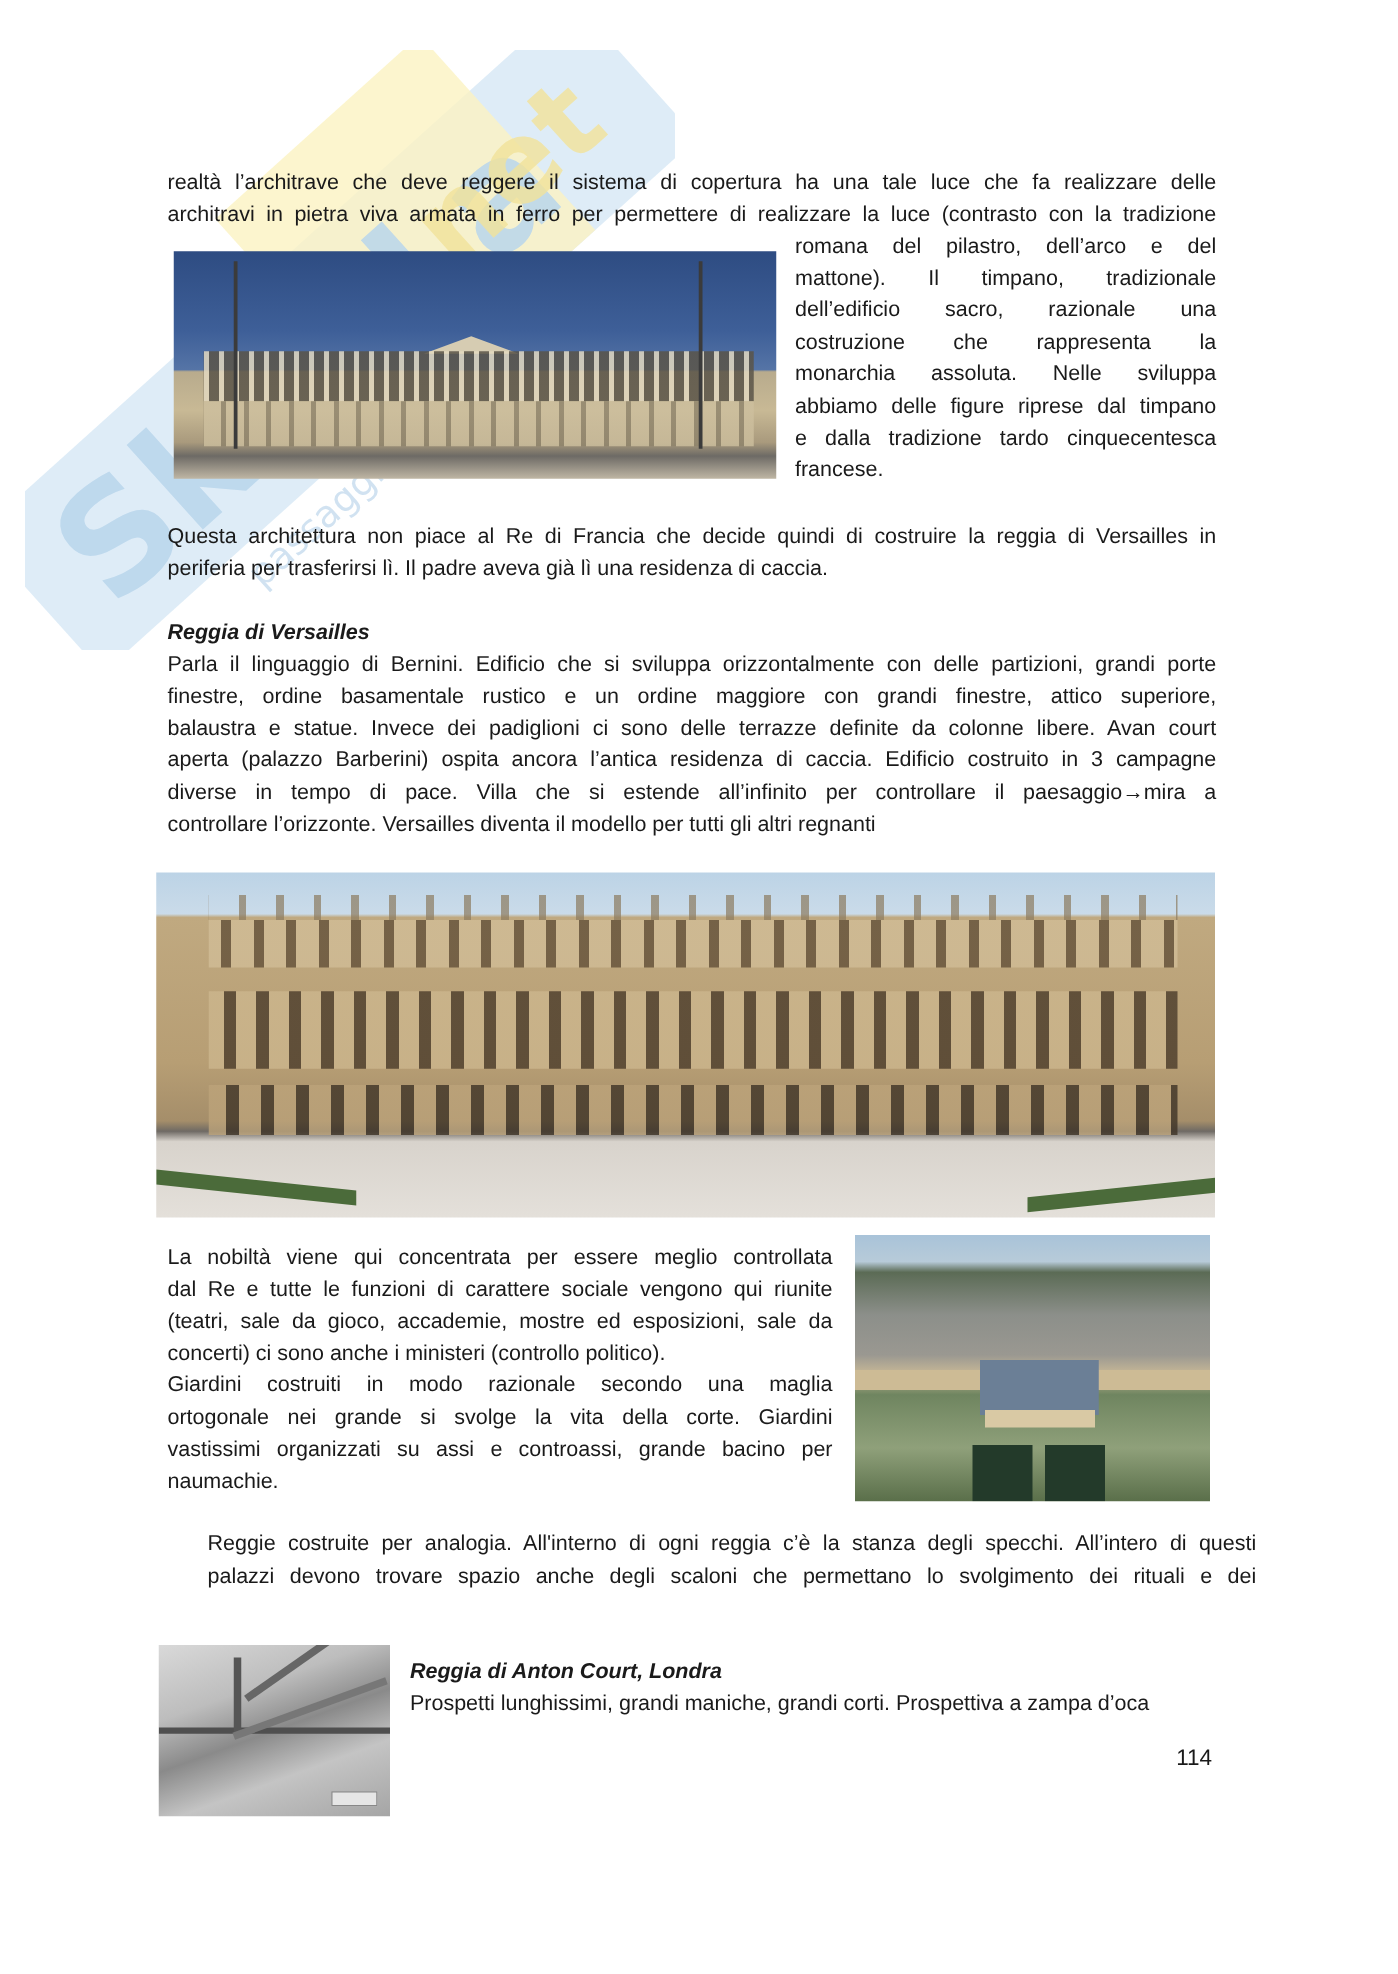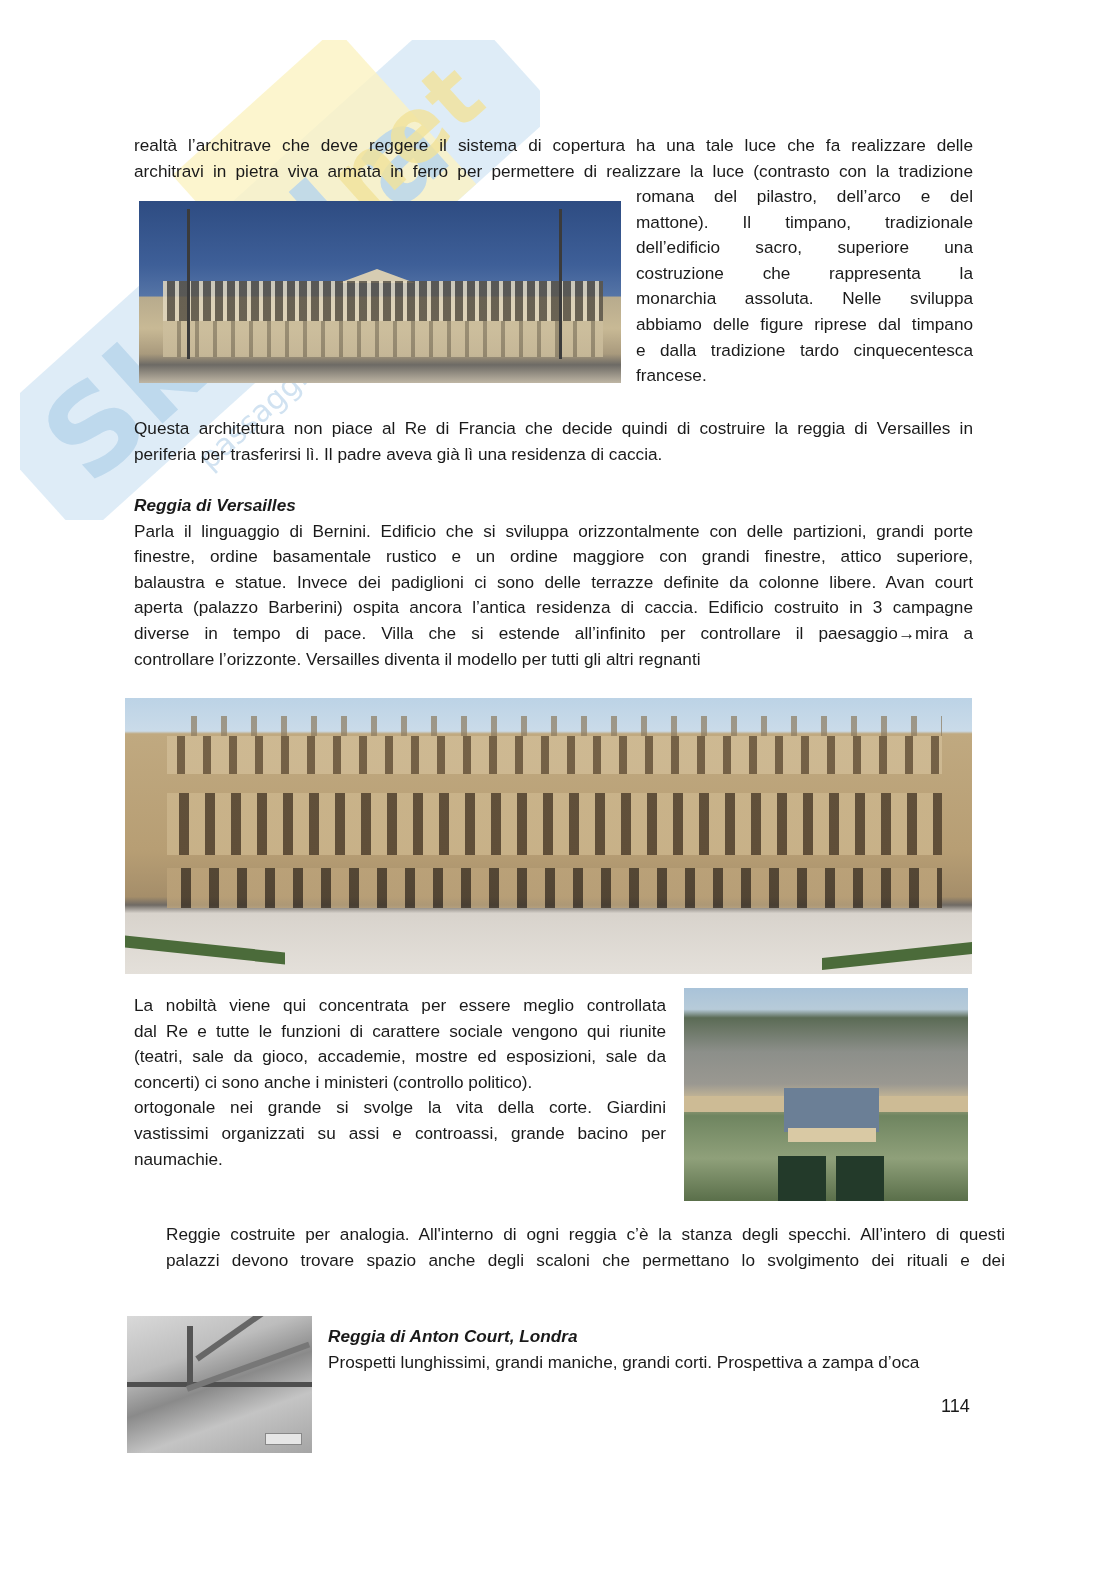--- a/index.html
+++ b/index.html
@@ -88,21 +88,21 @@
     <div class="pediment"></div>
     <div class="cols"></div>
     <div class="base"></div>
     <div class="lamp" style="left:48px;"></div>
     <div class="lamp" style="left:420px;"></div>
   </div>
 
   <div class="text" style="left:636px; top:184px; width:337px;">
     <span class="jline">romana del pilastro, dell’arco e del</span>
     <span class="jline">mattone). Il timpano, tradizionale</span>
-    <span class="jline">dell’edificio sacro, superiore una</span>
+    <span class="jline">dell’edificio sacro, razionale una</span>
     <span class="jline">costruzione che rappresenta la</span>
     <span class="jline">monarchia assoluta. Nelle sviluppa</span>
     <span class="jline">abbiamo delle figure riprese dal timpano</span>
     <span class="jline">e dalla tradizione tardo cinquecentesca</span>
     <span class="line">francese.</span>
   </div>
 
   <div class="text" style="left:134px; top:416px; width:839px;">
     <span class="jline">Questa architettura non piace al Re di Francia che decide quindi di costruire la reggia di Versailles in</span>
     <span class="line">periferia per trasferirsi lì. Il padre aveva già lì una residenza di caccia.</span>
@@ -125,20 +125,21 @@
     <div class="ground"></div>
     <div class="lawnL"></div>
     <div class="lawnR"></div>
   </div>
 
   <div class="text" style="left:134px; top:993px; width:532px;">
     <span class="jline">La nobiltà viene qui concentrata per essere meglio controllata</span>
     <span class="jline">dal Re e tutte le funzioni di carattere sociale vengono qui riunite</span>
     <span class="jline">(teatri, sale da gioco, accademie, mostre ed esposizioni, sale da</span>
     <span class="line">concerti) ci sono anche i ministeri (controllo politico).</span>
+    <span class="jline">Giardini costruiti in modo razionale secondo una maglia</span>
     <span class="jline">ortogonale nei grande si svolge la vita della corte. Giardini</span>
     <span class="jline">vastissimi organizzati su assi e controassi, grande bacino per</span>
     <span class="line">naumachie.</span>
   </div>
 
   <div class="img aerial" title="Veduta aerea di Versailles e dei giardini">
     <div class="wingL"></div>
     <div class="wingR"></div>
     <div class="palace"></div>
     <div class="front"></div>

